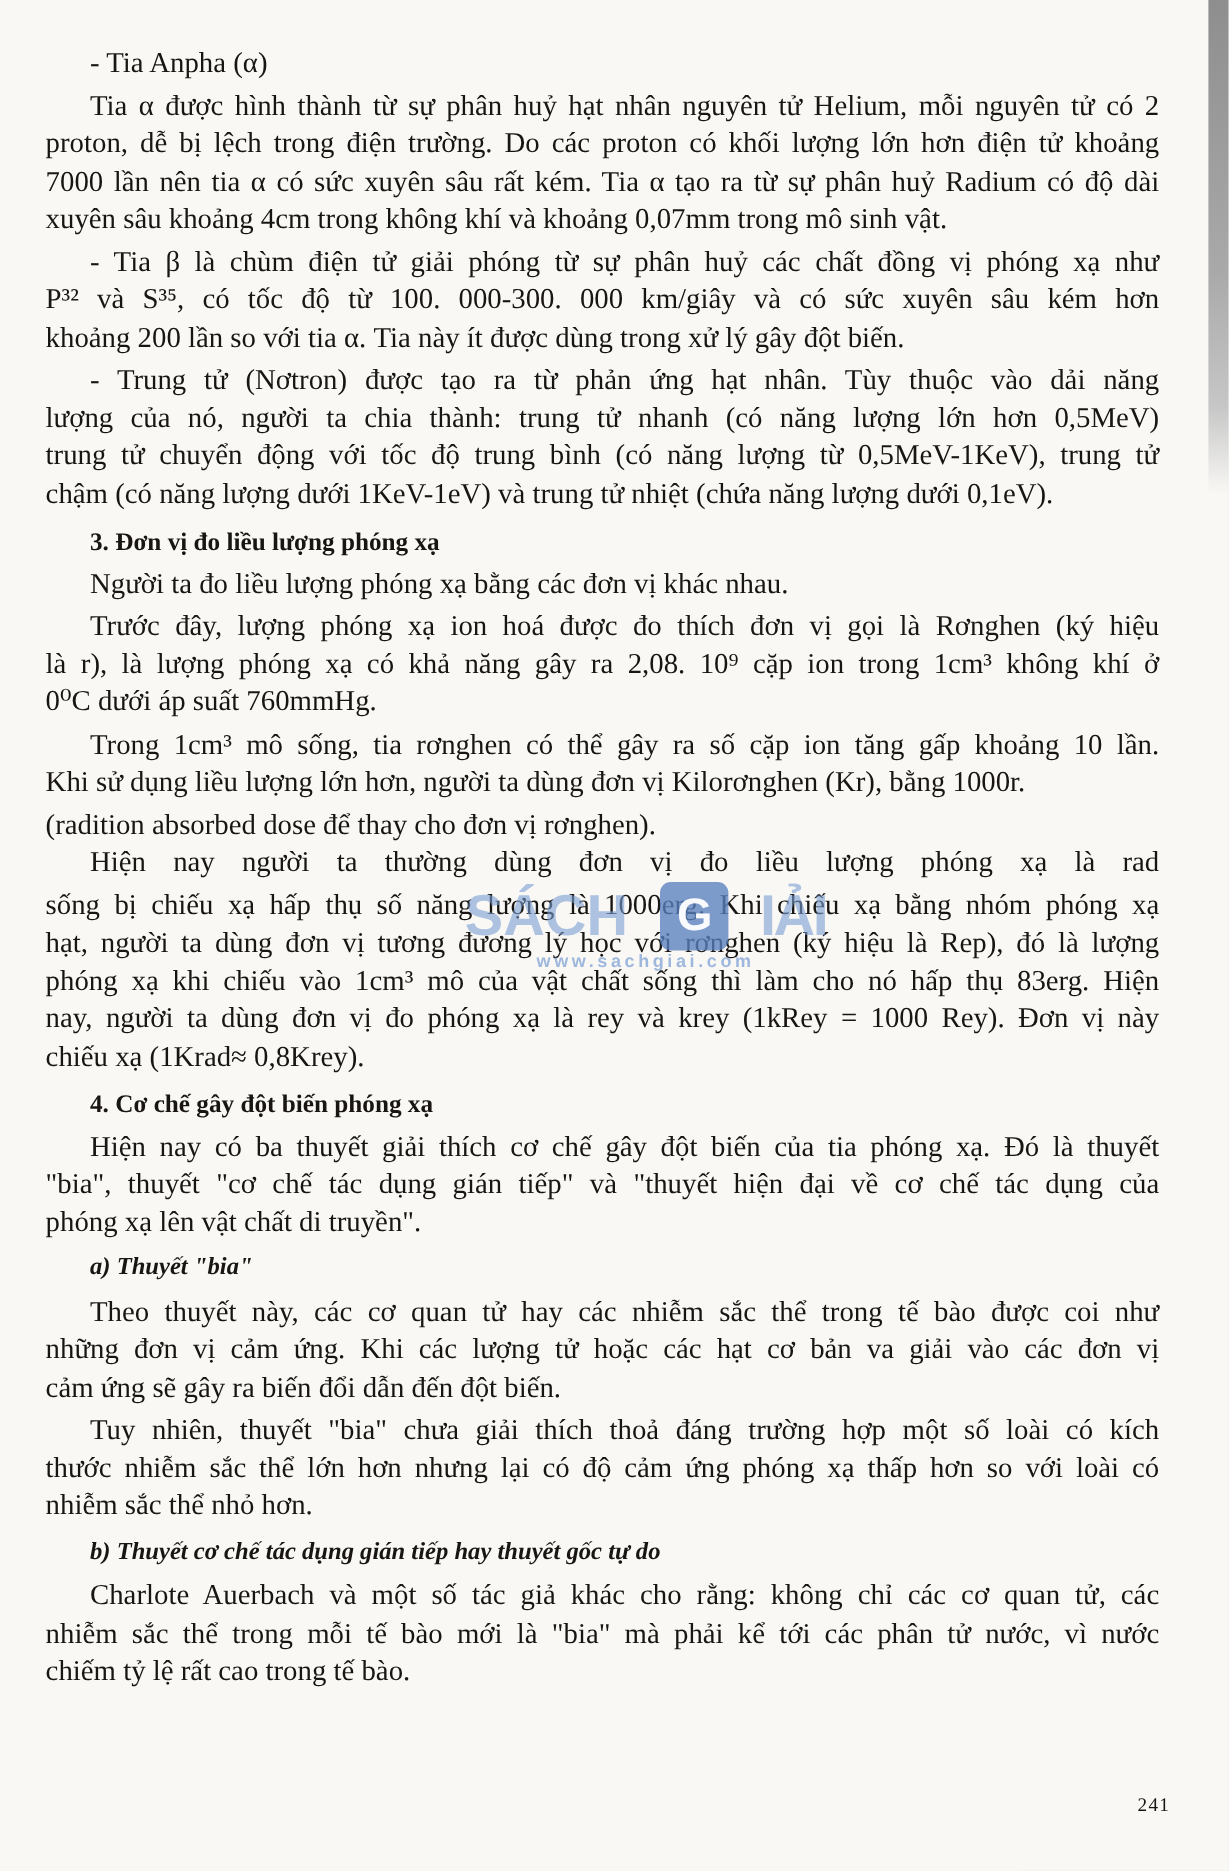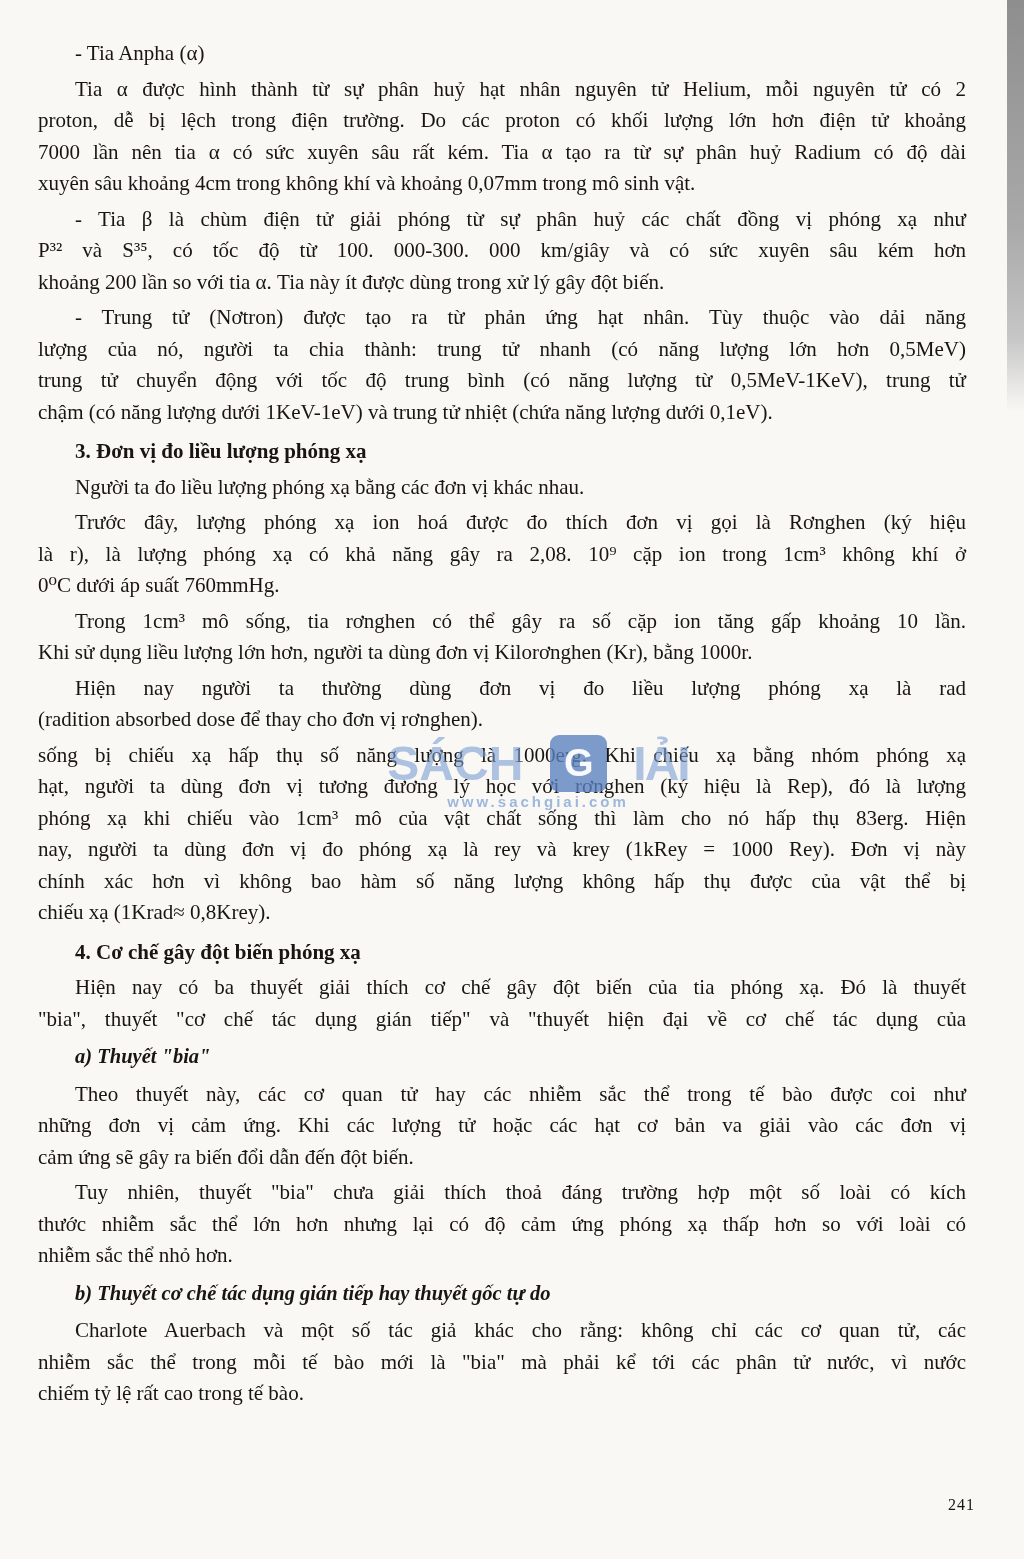--- a/index.html
+++ b/index.html
@@ -23,21 +23,21 @@
   main.content {
     position: absolute;
     top: 38px;
     left: 38px;
     width: 928px;
   }
   .para { margin: 0 0 4px 0; }
   .para.heading { margin-top: 8px; }
   .para.subheading { margin-top: 6px; margin-bottom: 6px; }
   .line {
-    font-size: 21px;
+    font-size: 24px;
     line-height: 31.5px;
     text-align: left;
     white-space: normal;
   }
   .line.full {
     text-align: justify;
     text-align-last: justify;
     -moz-text-align-last: justify;
   }
   .line.first { text-indent: 37px; }
@@ -129,37 +129,37 @@
       <div class="para body">
         <div class="line first full">Trước đây, lượng phóng xạ ion hoá được đo thích đơn vị gọi là Rơnghen (ký hiệu</div>
         <div class="line full">là r), là lượng phóng xạ có khả năng gây ra 2,08. 10⁹ cặp ion trong 1cm³ không khí ở</div>
         <div class="line">0⁰C dưới áp suất 760mmHg.</div>
       </div>
       <div class="para body">
         <div class="line first full">Trong 1cm³ mô sống, tia rơnghen có thể gây ra số cặp ion tăng gấp khoảng 10 lần.</div>
         <div class="line">Khi sử dụng liều lượng lớn hơn, người ta dùng đơn vị Kilorơnghen (Kr), bằng 1000r.</div>
       </div>
       <div class="para body">
+        <div class="line">(radition absorbed dose để thay cho đơn vị rơnghen).</div>
         <div class="line first full">Hiện nay người ta thường dùng đơn vị đo liều lượng phóng xạ là rad</div>
-        <div class="line">(radition absorbed dose để thay cho đơn vị rơnghen).</div>
       </div>
       <div class="para body">
         <div class="line full">sống bị chiếu xạ hấp thụ số năng lượng là 1000erg. Khi chiếu xạ bằng nhóm phóng xạ</div>
         <div class="line full">hạt, người ta dùng đơn vị tương đương lý học với rơnghen (ký hiệu là Rep), đó là lượng</div>
         <div class="line full">phóng xạ khi chiếu vào 1cm³ mô của vật chất sống thì làm cho nó hấp thụ 83erg. Hiện</div>
         <div class="line full">nay, người ta dùng đơn vị đo phóng xạ là rey và krey (1kRey = 1000 Rey). Đơn vị này</div>
-        <div class="line full">chính xác hơn vì không bao hàm số năng lượng không hấp thụ được của vật thể bị</div>
         <div class="line">chiếu xạ (1Krad≈ 0,8Krey).</div>
       </div>
       <div class="para heading">
         <div class="line first">4. Cơ chế gây đột biến phóng xạ</div>
       </div>
       <div class="para body">
         <div class="line first full">Hiện nay có ba thuyết giải thích cơ chế gây đột biến của tia phóng xạ. Đó là thuyết</div>
         <div class="line full">"bia", thuyết "cơ chế tác dụng gián tiếp" và "thuyết hiện đại về cơ chế tác dụng của</div>
+        <div class="line">phóng xạ lên vật chất di truyền".</div>
       </div>
       <div class="para subheading">
         <div class="line first">a) Thuyết "bia"</div>
       </div>
       <div class="para body">
         <div class="line first full">Theo thuyết này, các cơ quan tử hay các nhiễm sắc thể trong tế bào được coi như</div>
         <div class="line full">những đơn vị cảm ứng. Khi các lượng tử hoặc các hạt cơ bản va giải vào các đơn vị</div>
         <div class="line">cảm ứng sẽ gây ra biến đổi dẫn đến đột biến.</div>
       </div>
       <div class="para body">

